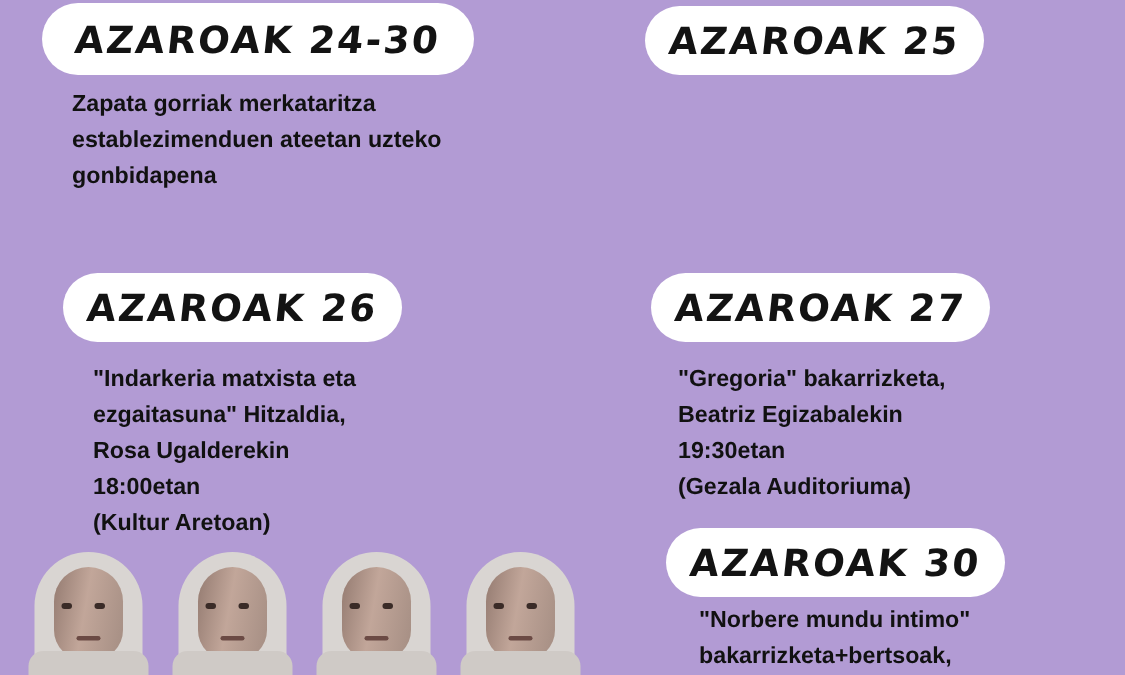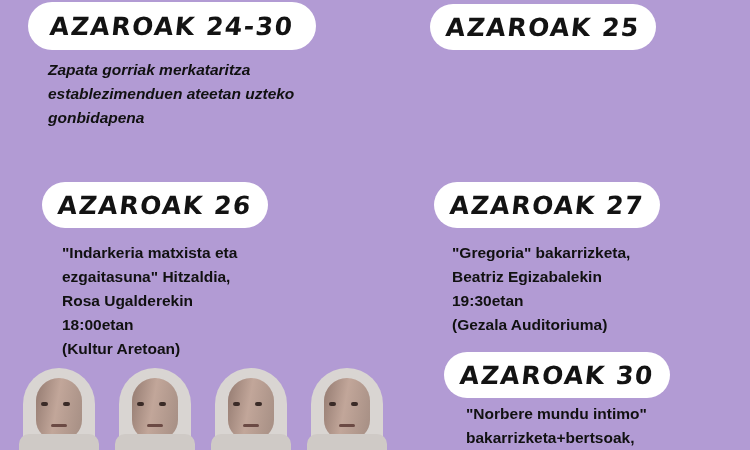--- a/index.html
+++ b/index.html
@@ -135,21 +135,21 @@
   }
 </style>
 </head>
 <body>
 
 <div class="poster">
 
   <div class="pill" style="left:28px; top:2px; width:288px; height:48px;">
     <span class="pill-text">AZAROAK 24-30</span>
   </div>
-  <div class="blocktext" style="left:48px; top:58px; width:300px;font-style:italic;">Zapata gorriak merkataritza
+  <div class="blocktext" style="left:48px; top:58px; width:300px;">Zapata gorriak merkataritza
 establezimenduen ateetan uzteko
 gonbidapena</div>
 
   <div class="pill" style="left:430px; top:4px; width:226px; height:46px;">
     <span class="pill-text">AZAROAK 25</span>
   </div>
 
   <div class="pill" style="left:42px; top:182px; width:226px; height:46px;">
     <span class="pill-text">AZAROAK 26</span>
   </div>

